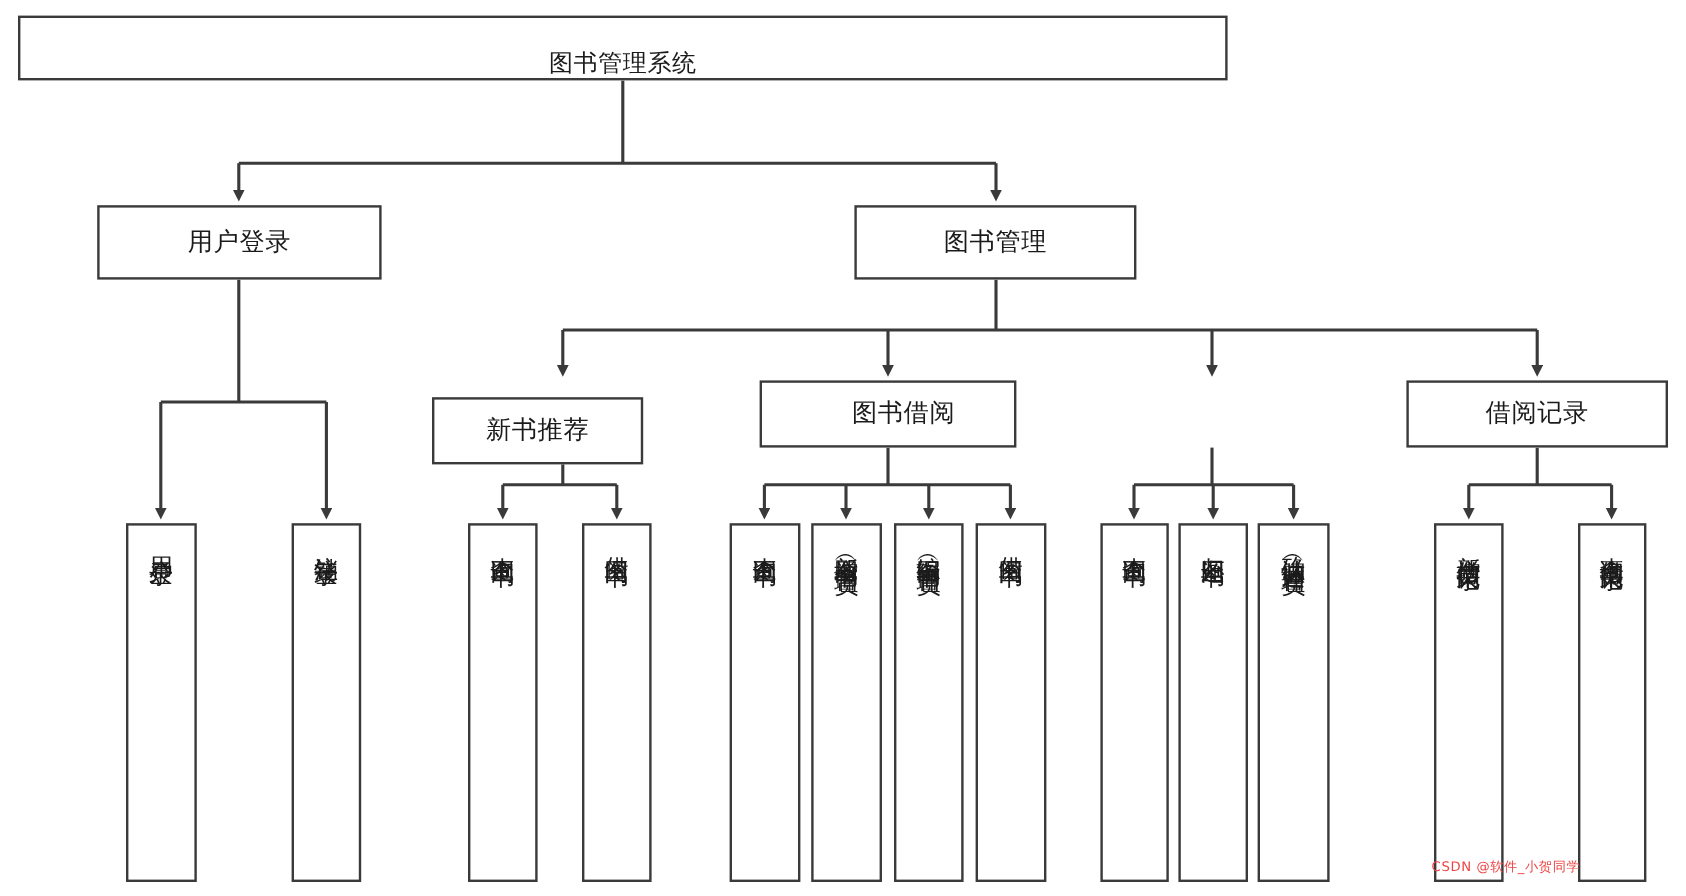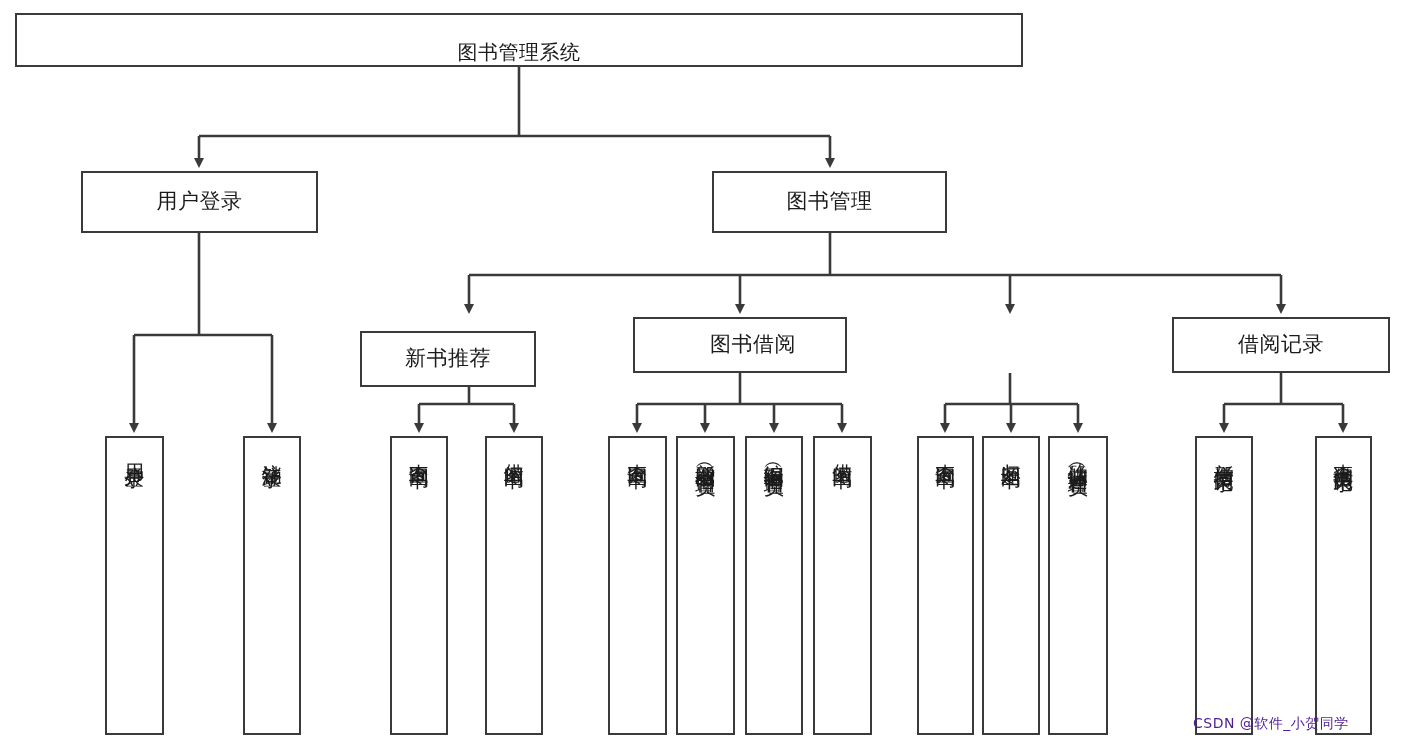--- a/index.html
+++ b/index.html
@@ -58,22 +58,22 @@
   }
   .vertical .node-label {
     writing-mode: vertical-rl;
     text-orientation: upright;
     font-size: 20px;
     letter-spacing: 2px;
     margin: 0 auto;
   }
   .watermark {
     position: absolute;
-    font-size: 14px;
-    color: #4c1d95;
+    font-size: 11px;
+    color: #ef4444;
     white-space: nowrap;
     letter-spacing: 0.5px;
     pointer-events: none;
   }
 </style>
 </head>
 <body>
 
 <div id="diagram-root">
 

